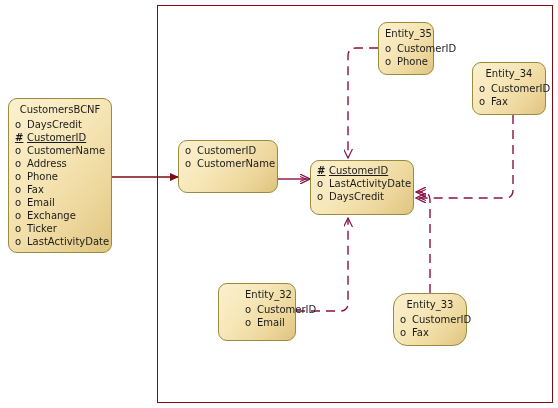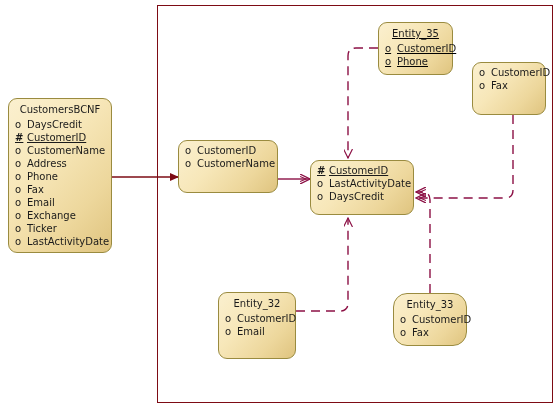--- a/index.html
+++ b/index.html
@@ -91,23 +91,23 @@
     display: inline-block;
   }
   .attr-name.key {
     text-decoration: underline;
   }
 
   
   #entity-customersbcnf { left: 8px;   top: 98px; width: 104px; height: 155px; }
   #entity-29            { left: 178px; top: 140px; width: 100px; height: 53px;  }
   #entity-main          { left: 310px; top: 160px; width: 104px; height: 55px;  }
-  #entity-35            { left: 378px; top: 22px;  width: 75px;  height: 53px; text-decoration: underline;  }
+  #entity-35            { left: 378px; top: 22px;  width: 56px;  height: 53px;  }
   #entity-34            { left: 472px; top: 62px;  width: 74px;  height: 53px;  }
-  #entity-32            { left: 218px; top: 292px; width: 78px;  height: 67px;  }
+  #entity-32            { left: 218px; top: 283px; width: 78px;  height: 58px; padding-left: 20px;  }
   #entity-33            { left: 393px; top: 293px; width: 74px;  height: 53px; border-radius: 14px;  }
 </style>
 </head>
 <body>
 
 <div id="diagram-root">
 
   <div class="canvas-frame"></div>
 
   <svg class="connector-layer" width="558" height="408" viewBox="0 0 558 408" xmlns="http://www.w3.org/2000/svg">
@@ -233,20 +233,21 @@
         <span class="attr-name">CustomerID</span>
       </li>
       <li class="attr">
         <span class="attr-marker">o</span>
         <span class="attr-name">Phone</span>
       </li>
     </ul>
   </div>
 
   <div class="entity" id="entity-34">
+    <div class="entity-title">Entity_34</div>
     <ul class="attr-list">
       <li class="attr">
         <span class="attr-marker">o</span>
         <span class="attr-name">CustomerID</span>
       </li>
       <li class="attr">
         <span class="attr-marker">o</span>
         <span class="attr-name">Fax</span>
       </li>
     </ul>

